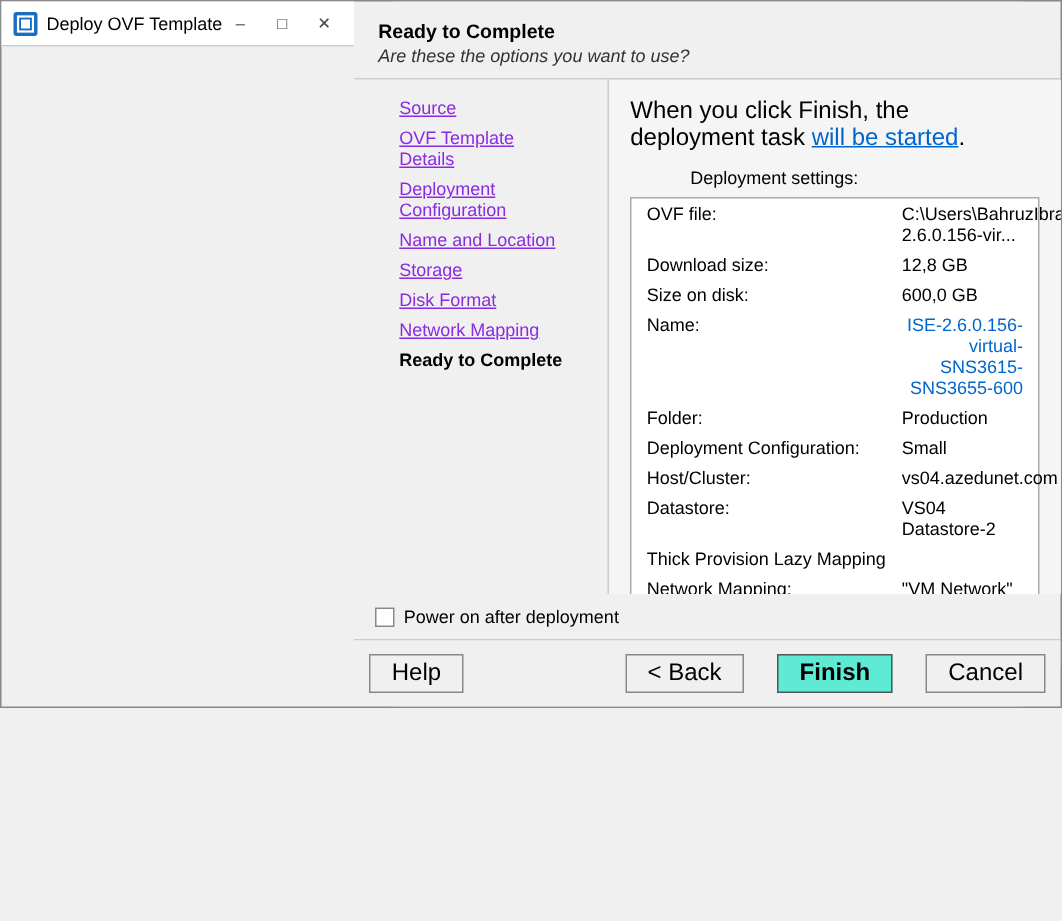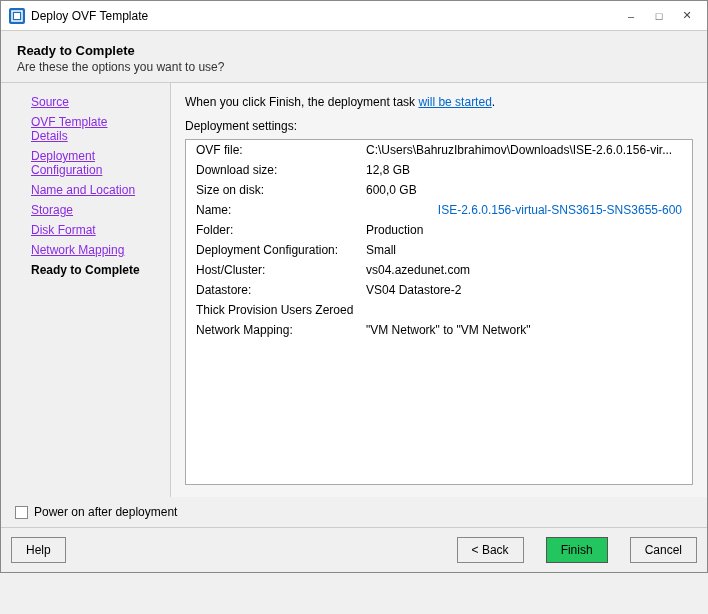--- a/index.html
+++ b/index.html
@@ -6,25 +6,25 @@
     body {
       font-family: "Segoe UI", Tahoma, Geneva, Verdana, sans-serif;
       font-size: 12px;
       background: #f0f0f0;
       width: 708px;
       height: 614px;
       overflow: hidden;
     }
     .window {
       width: 708px;
-      height: 573px;
+      height: 472px;
       background: #f0f0f0;
       border: 1px solid #888;
       display: flex;
-      flex-direction: column;
+      flex-direction: row;
     }
     .titlebar {
       background: #fff;
       height: 30px;
       display: flex;
       align-items: center;
       padding: 0 8px;
       border-bottom: 1px solid #ccc;
       flex-shrink: 0;
     }
@@ -74,20 +74,21 @@
     }
     .header-title {
       font-size: 13px;
       font-weight: bold;
       color: #000;
       margin-bottom: 2px;
     }
     .header-subtitle {
       font-size: 12px;
       color: #333;
+      font-style: italic;
     }
     .divider-h {
       height: 1px;
       background: #ccc;
       margin: 0;
     }
 
     .main-area {
       display: flex;
       flex: 1;
@@ -120,29 +121,30 @@
 
     .panel {
       flex: 1;
       background: #f5f5f5;
       padding: 12px 14px;
       overflow-y: auto;
       display: flex;
       flex-direction: column;
     }
     .panel-info-text {
-      font-size: 12px;
+      font-size: 16px;
       color: #000;
       margin-bottom: 10px;
     }
     .deployment-settings-label {
       font-size: 12px;
       font-weight: normal;
       color: #000;
       margin-bottom: 6px;
+      margin-left: 40px;
     }
     .settings-box {
       background: #fff;
       border: 1px solid #aaa;
       padding: 0 10px;
       flex: 1;
     }
     .settings-row {
       display: flex;
       padding: 3px 0;
@@ -195,28 +197,28 @@
       flex-shrink: 0;
     }
     .footer-left { display: flex; gap: 6px; }
     .footer-right { display: flex; gap: 22px; }
     .footer-btn {
       height: 26px;
       padding: 2px 14px;
       border: 1px solid #888;
       background: #f0f0f0;
       cursor: pointer;
-      font-size: 12px;
+      font-size: 16px;
       font-family: inherit;
       color: #000;
     }
     .footer-btn.primary {
-      background: #22c55e;
+      background: #5eead4;
       border: 1px solid #555;
-      font-weight: normal;
+      font-weight: bold;
     }
     .info-text-link {
       color: #0066cc;
       text-decoration: underline;
     }
   </style>
 </head>
 <body>
 
 <div class="window">
@@ -291,21 +293,21 @@
             </div>
             <div class="settings-row">
               <span class="settings-key">Host/Cluster:</span>
               <span class="settings-value">vs04.azedunet.com</span>
             </div>
             <div class="settings-row">
               <span class="settings-key">Datastore:</span>
               <span class="settings-value">VS04 Datastore-2</span>
             </div>
             <div class="settings-row">
-              <span class="settings-value">Thick Provision Users Zeroed</span>
+              <span class="settings-value">Thick Provision Lazy Mapping</span>
             </div>
             <div class="settings-row">
               <span class="settings-key">Network Mapping:</span>
               <span class="settings-value">"VM Network" to "VM Network"</span>
             </div>
           </div>
       </div>
     </div>
 
     <div class="power-on-row">

